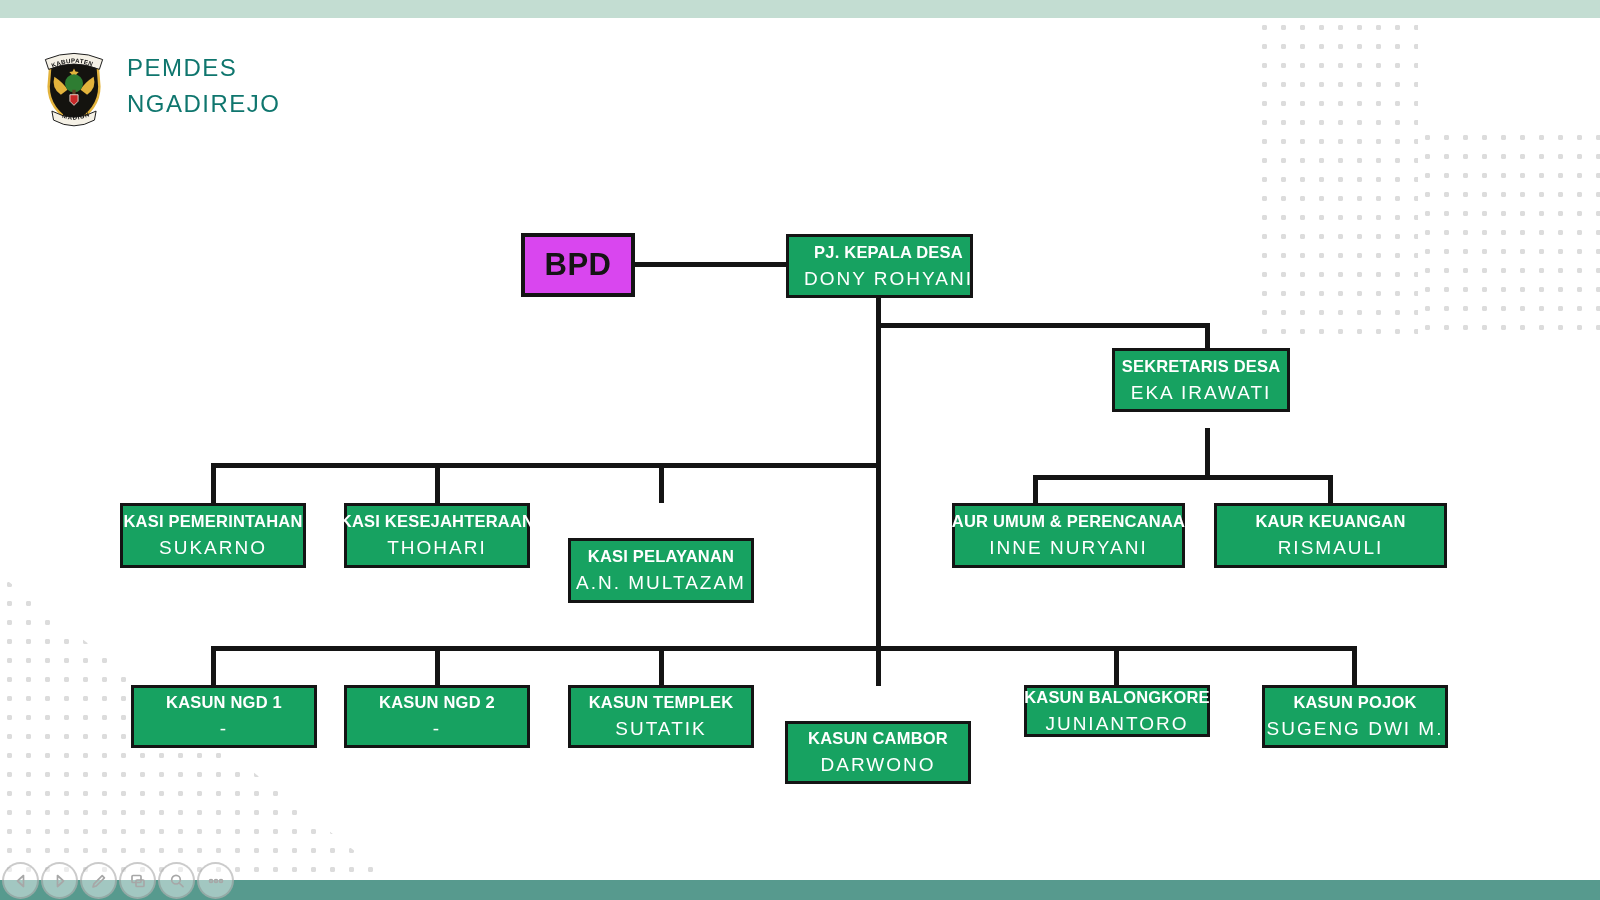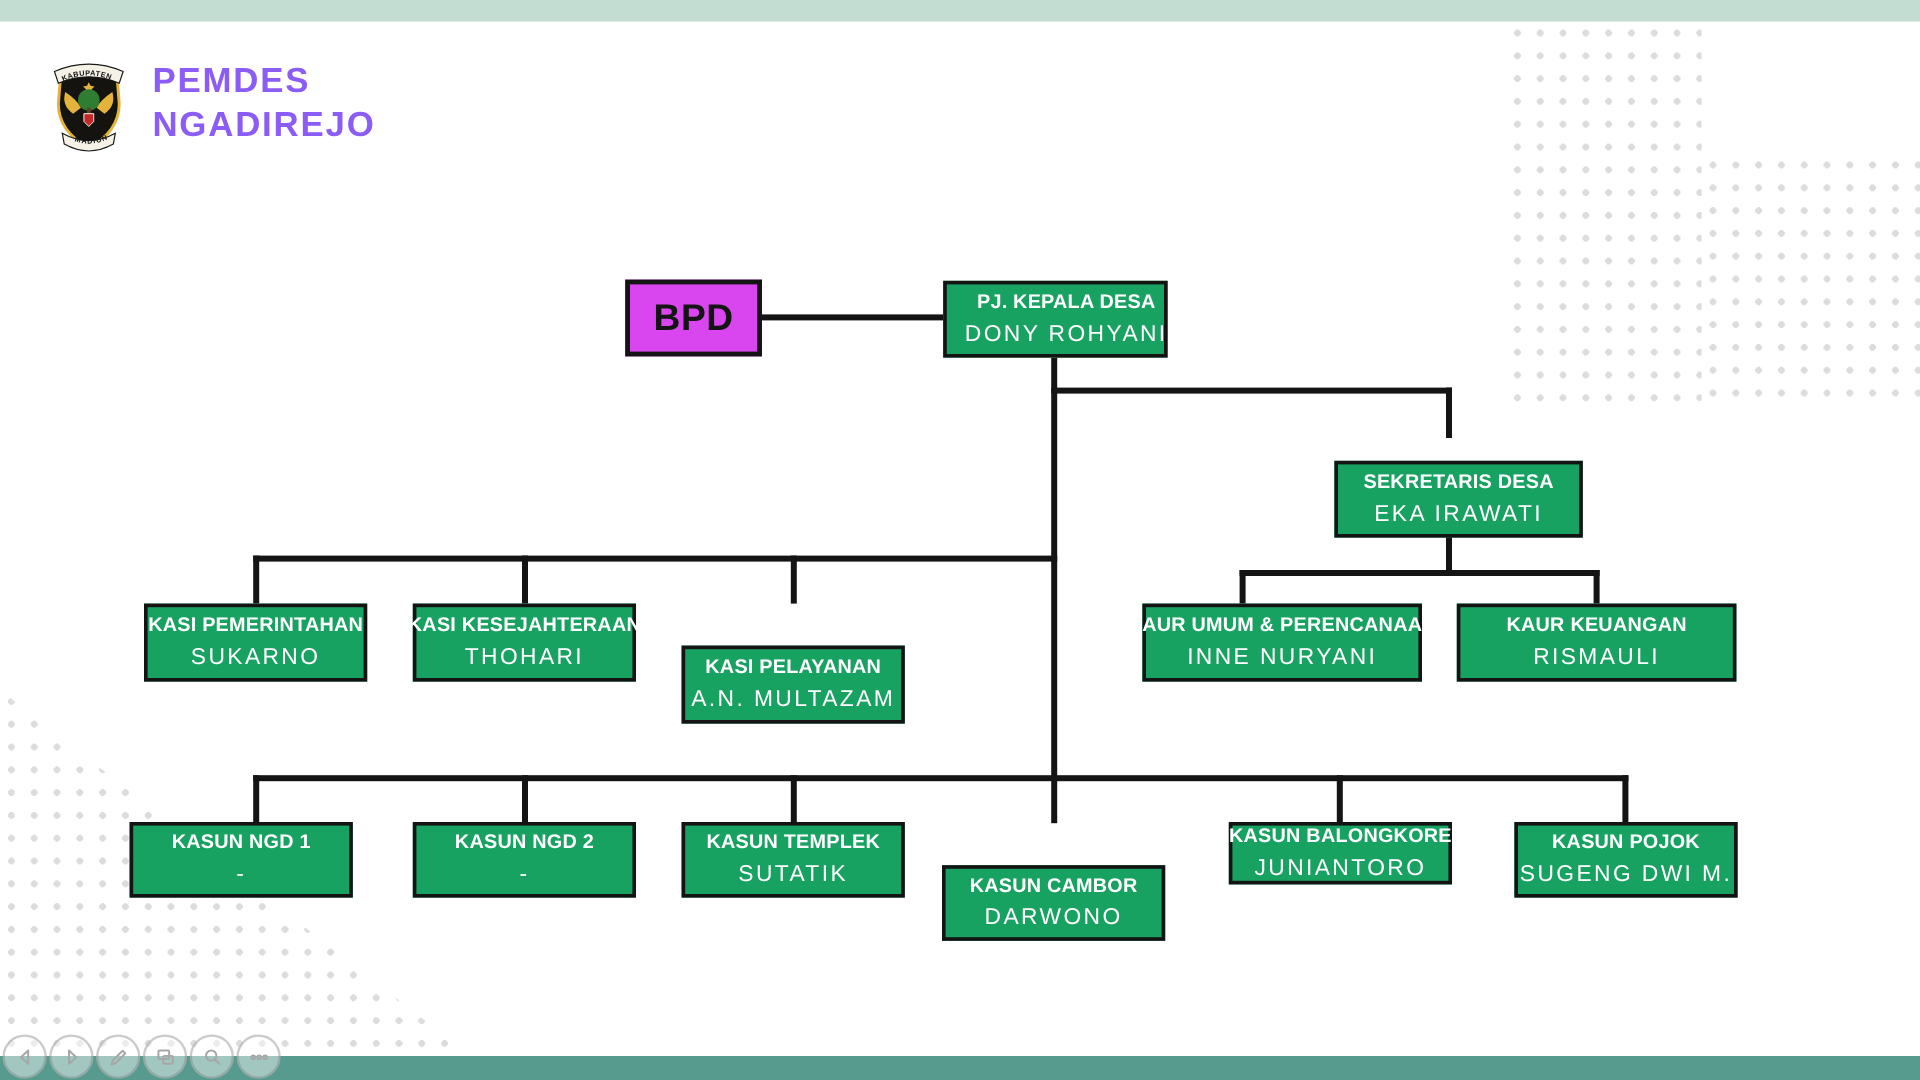--- a/index.html
+++ b/index.html
@@ -11,22 +11,22 @@
   .bottom-bar { position:absolute; left:0; top:880px; width:1600px; height:20px; background:#579a8e; }
 
   .dots {
     position:absolute;
     background-image: radial-gradient(circle, #dcdcdc 2.7px, transparent 3px);
     background-size: 19px 19px;
   }
   .dots-tri { clip-path: polygon(0 0, 100% 100%, 0 100%); }
 
   .brand {
-    position:absolute; left:127px; top:50px; font-size:29px; color:#8b5cf6;
-    letter-spacing:1.5px; line-height:36px; font-weight:700;
+    position:absolute; left:127px; top:50px; font-size:24px; color:#0f766e;
+    letter-spacing:1.5px; line-height:36px; font-weight:400;
   }
   .main-title {
     position:absolute; left:0; right:40px; top:116px; text-align:center;
     font-size:63px; font-weight:bold; color:#0d0d0d; letter-spacing:-0.5px;
   }
 
   .bpd-box {
     position:absolute; left:521px; top:233px; width:114px; height:64px;
     background:#d946ef; border:4px solid #141414; box-sizing:border-box;
     display:flex; align-items:center; justify-content:center;
@@ -113,21 +113,21 @@
 
   <div class="bpd-box">
     <span>BPD</span>
   </div>
 
   <div class="node" style="left:786px; top:234px; width:187px; height:64px;padding-left:20px;">
     <div class="node-title">PJ. KEPALA DESA</div>
     <div class="node-name">DONY ROHYANI</div>
   </div>
 
-  <div class="node" style="left:1112px; top:384px; width:207px; height:64px;">
+  <div class="node" style="left:1112px; top:348px; width:178px; height:64px;">
     <div class="node-title">SEKRETARIS DESA</div>
     <div class="node-name">EKA IRAWATI</div>
   </div>
 
   <div class="node" style="left:120px; top:503px; width:186px; height:65px;">
     <div class="node-title">KASI PEMERINTAHAN</div>
     <div class="node-name">SUKARNO</div>
   </div>
 
   <div class="node" style="left:344px; top:503px; width:186px; height:65px;">
@@ -143,21 +143,21 @@
   <div class="node" style="left:919px; top:503px; width:233px; height:65px;margin-left:33px;">
     <div class="node-title">KAUR UMUM &amp; PERENCANAAN</div>
     <div class="node-name">INNE NURYANI</div>
   </div>
 
   <div class="node" style="left:1214px; top:503px; width:233px; height:65px;">
     <div class="node-title">KAUR KEUANGAN</div>
     <div class="node-name">RISMAULI</div>
   </div>
 
-  <div class="node" style="left:108px; top:685px; width:186px; height:63px;">
+  <div class="node" style="left:131px; top:685px; width:186px; height:63px;">
     <div class="node-title">KASUN NGD 1</div>
     <div class="node-name">-</div>
   </div>
 
   <div class="node" style="left:344px; top:685px; width:186px; height:63px;">
     <div class="node-title">KASUN NGD 2</div>
     <div class="node-name">-</div>
   </div>
 
   <div class="node" style="left:568px; top:685px; width:186px; height:63px;">

